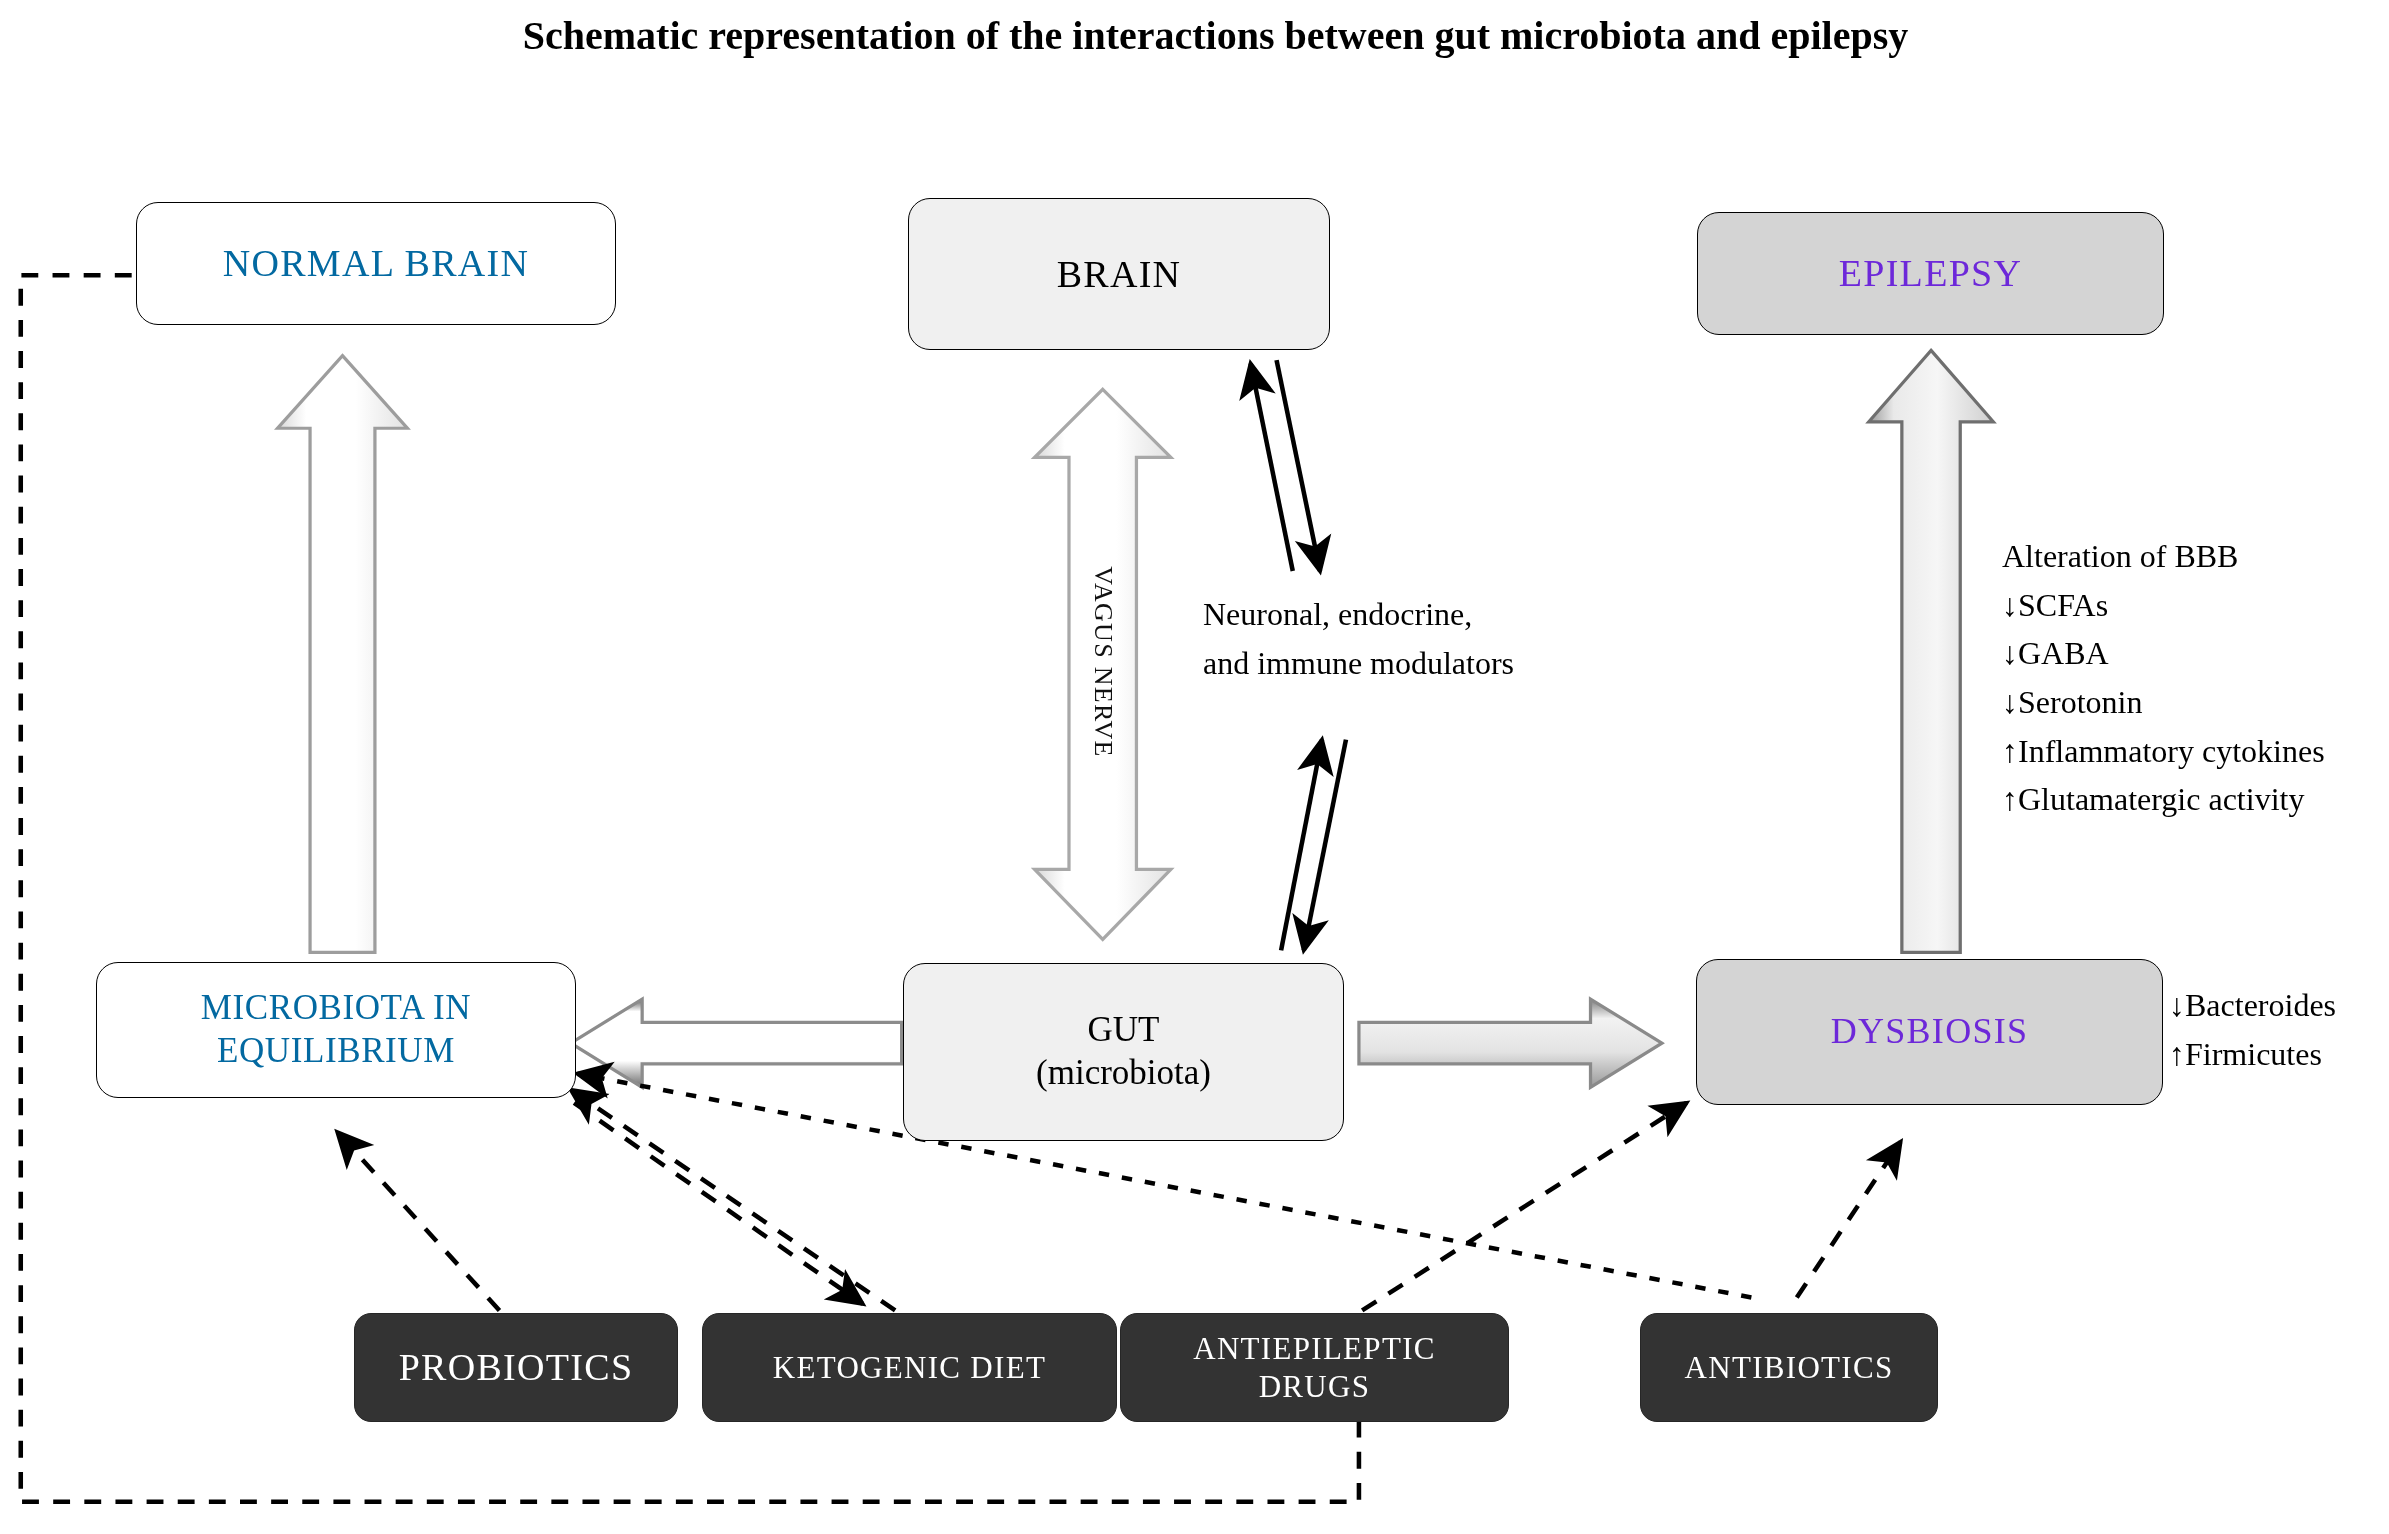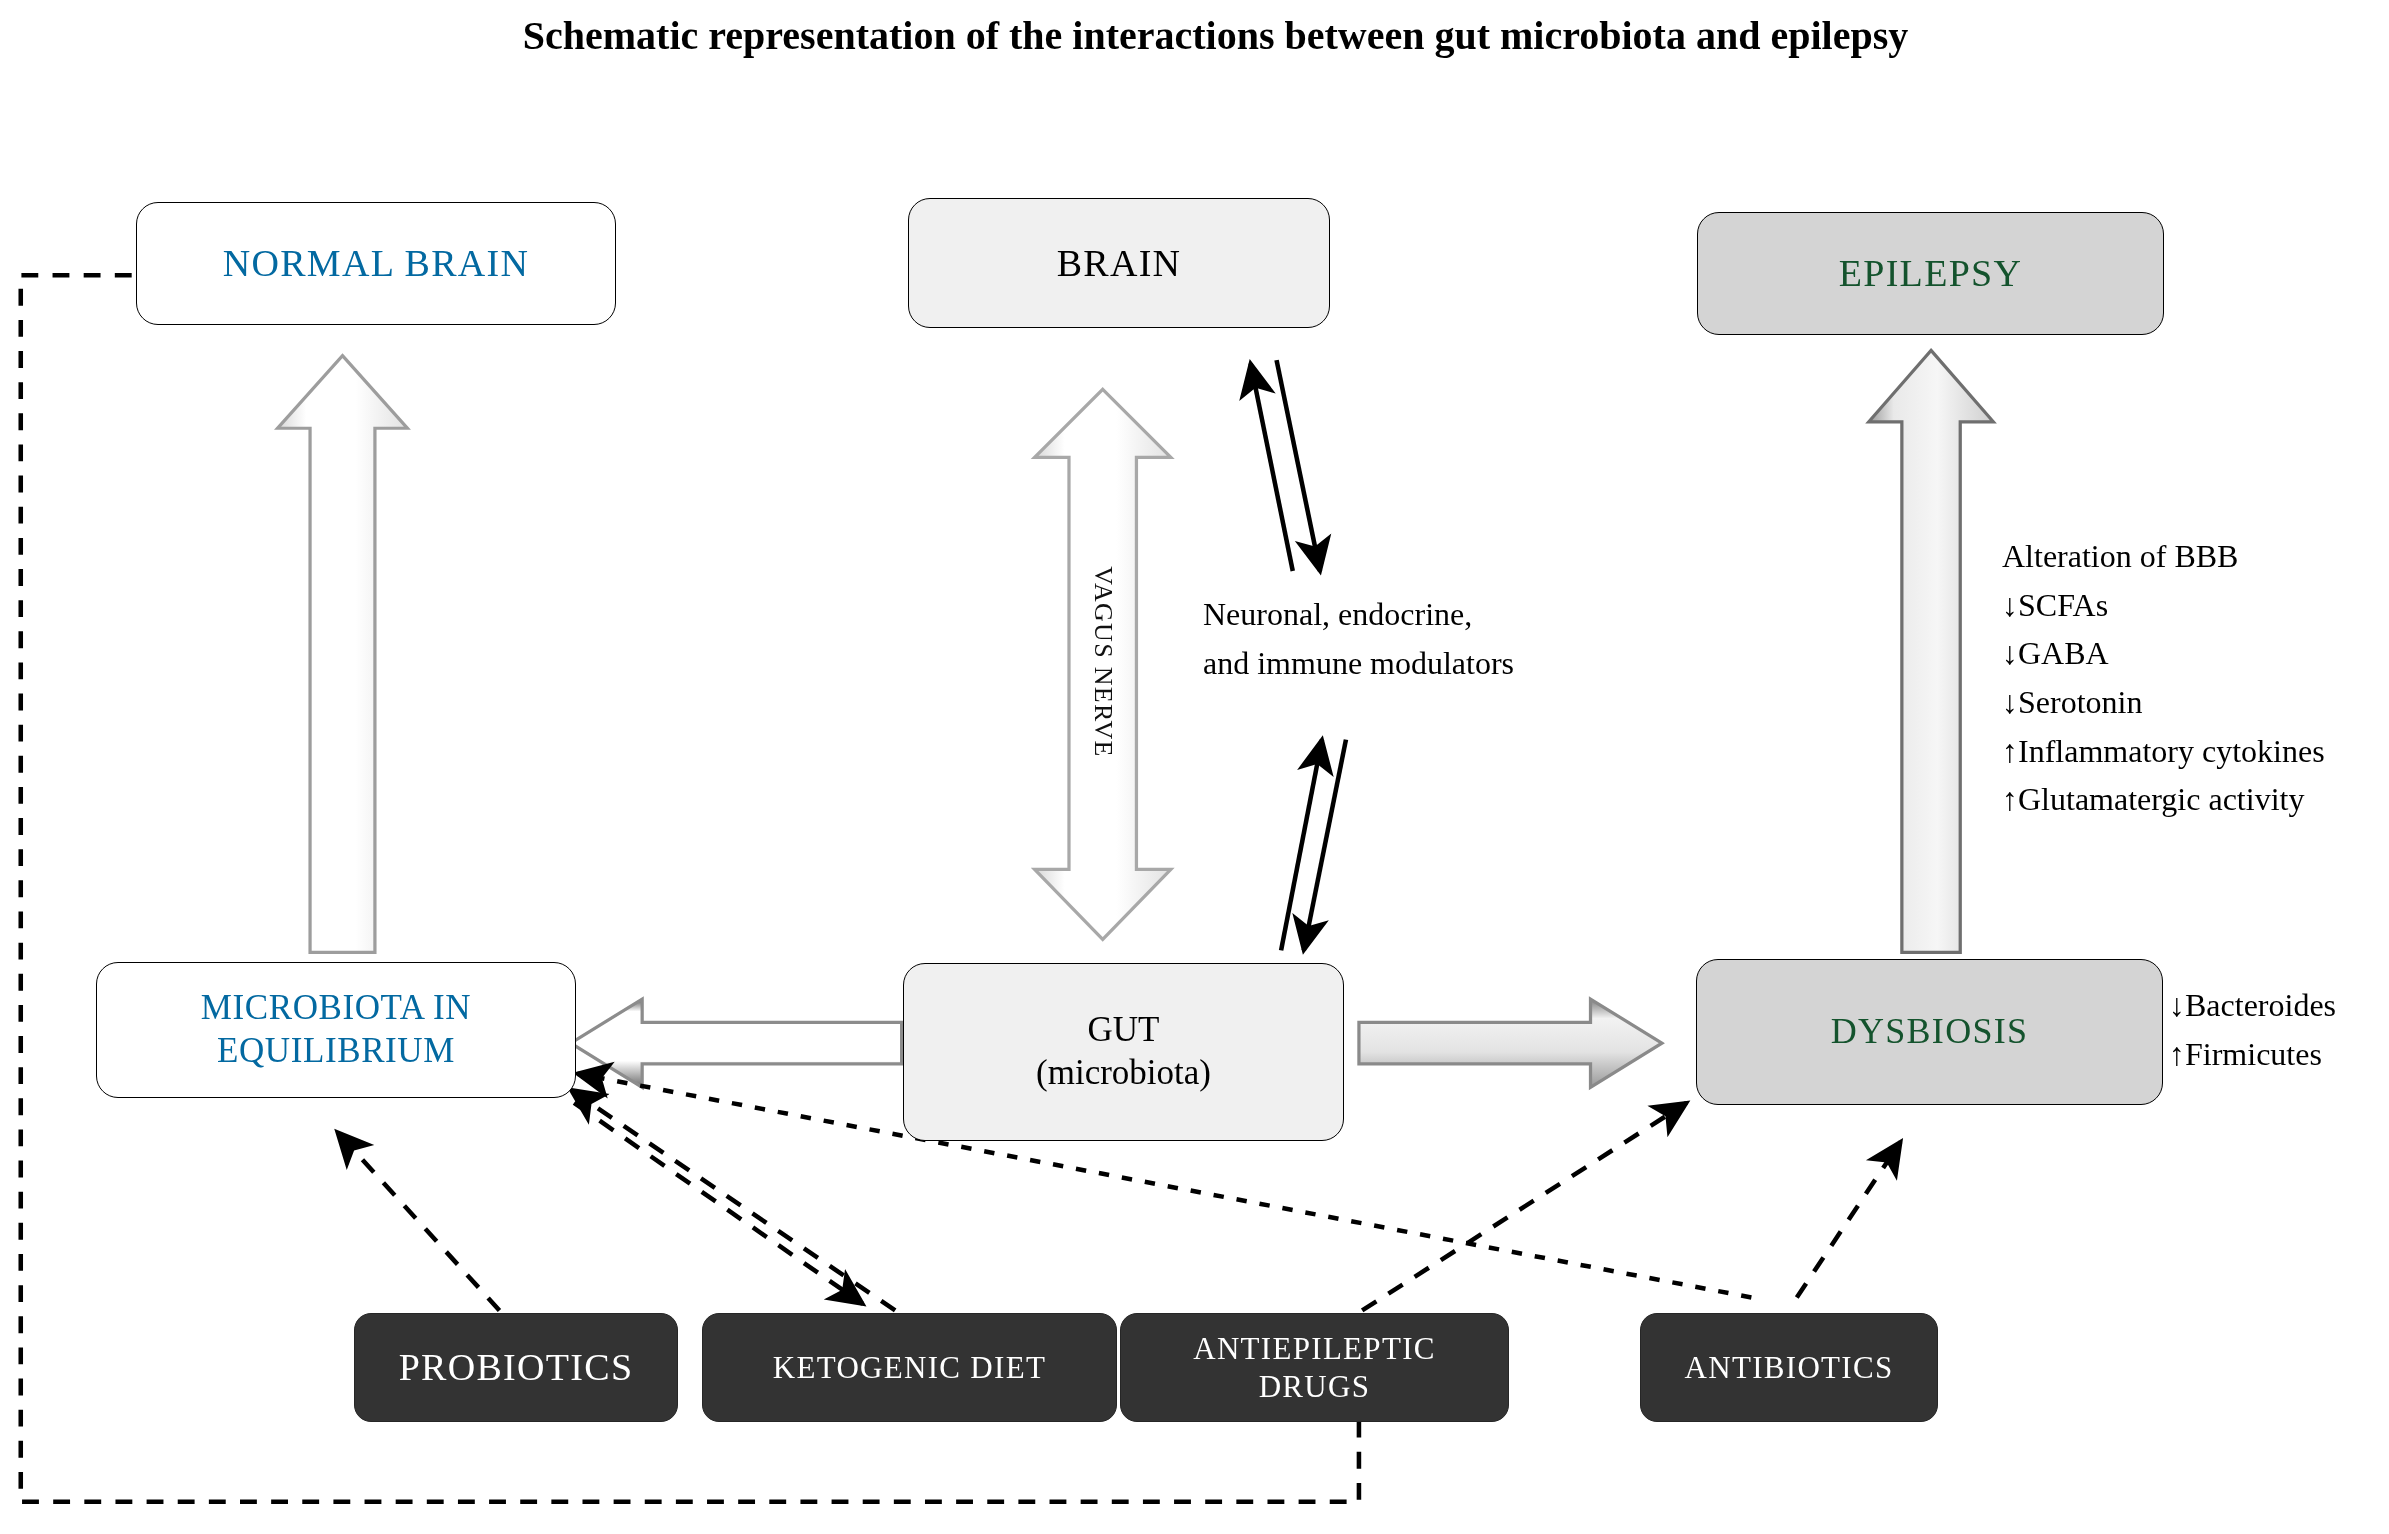--- a/index.html
+++ b/index.html
@@ -14,21 +14,21 @@
 
   .node{
     position:absolute;box-sizing:border-box;
     display:flex;align-items:center;justify-content:center;text-align:center;
     border:1.9px solid #000;border-radius:22px;
     font-family:"Liberation Serif","DejaVu Serif",serif;
     line-height:1.22;
   }
   .node.white{background:#ffffff;color:#0369a1;}
   .node.lgray{background:#f0f0f0;color:#000;}
-  .node.mgray{background:#d4d4d4;color:#14532d;}
+  .node.mgray{background:#d4d4d4;color:#6d28d9;}
   .node.dark{background:#333333;color:#ffffff;border-color:#262626;border-radius:17px;}
 
   .anno{
     position:absolute;
     font-family:"Liberation Serif","DejaVu Serif",serif;
     color:#000;line-height:1.52;white-space:pre-line;
   }
 
   svg.layer{position:absolute;left:0;top:0;width:2389px;height:1535px;pointer-events:none;}
 
@@ -126,21 +126,21 @@
 
     <path d="M2770,2000 L2930,1760" fill="none" stroke="#000" stroke-width="7" stroke-dasharray="26 22" marker-end="url(#dashArrow)"></path>
 
     <path d="M2095,2190 L2095,2315 L32,2315 L32,424 L420,424" fill="none" stroke="#000" stroke-width="7" stroke-dasharray="26 22" marker-end="url(#dashArrow)"></path>
   </svg>
 
   <div class="node white" style="left:136px;top:202px;width:480px;height:123px;font-size:38px;letter-spacing:1.3px;">
     <span>NORMAL BRAIN</span>
   </div>
 
-  <div class="node lgray" style="left:908px;top:198px;width:422px;height:130px;font-size:38px;letter-spacing:1.3px;">
+  <div class="node lgray" style="left:908px;top:198px;width:422px;height:152px;font-size:38px;letter-spacing:1.3px;">
     <span>BRAIN</span>
   </div>
 
   <div class="node mgray" style="left:1697px;top:212px;width:467px;height:123px;font-size:38px;letter-spacing:1.3px;">
     <span>EPILEPSY</span>
   </div>
 
   <div class="node white" style="left:96px;top:962px;width:480px;height:136px;font-size:35px;letter-spacing:0.6px;white-space:pre-line;">
     <span>MICROBIOTA IN
 EQUILIBRIUM</span>

